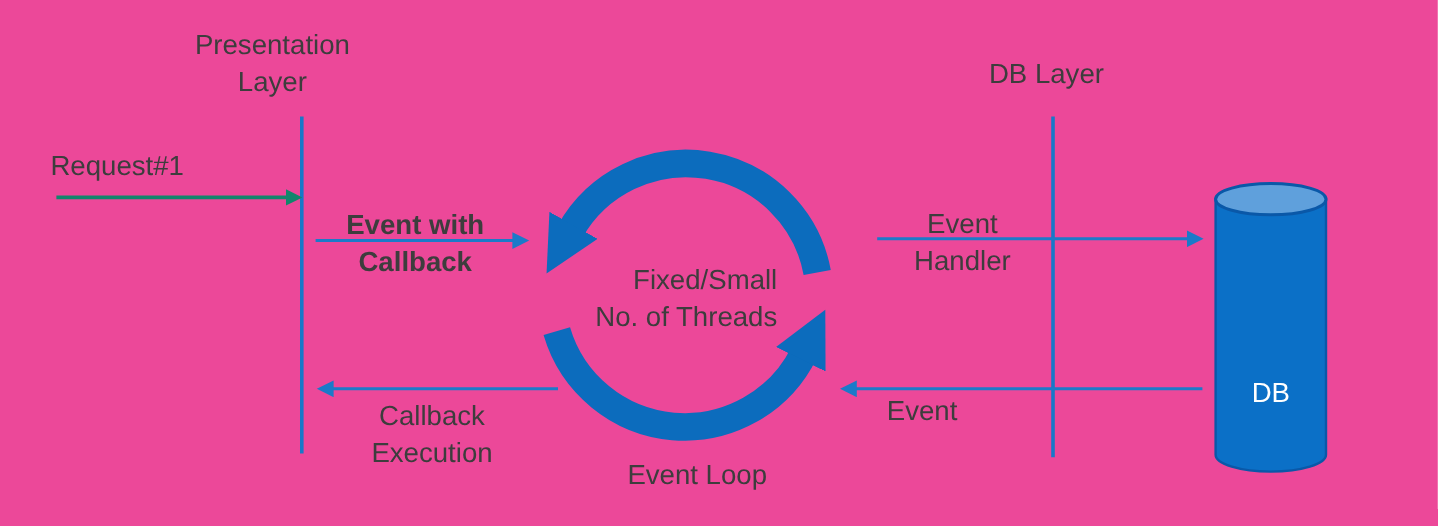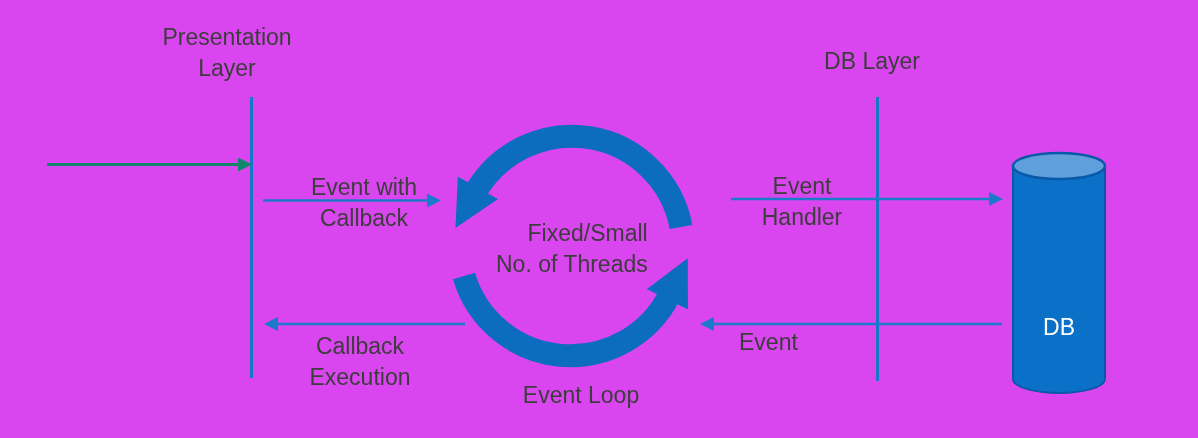--- a/index.html
+++ b/index.html
@@ -1,20 +1,20 @@
 <!DOCTYPE html>
 <html><head>
 <meta charset="utf-8">
 <style>
   html, body { margin: 0; padding: 0; }
   .stage {
     position: relative;
     width: 1198px;
     height: 438px;
-    background: #d946ef;
+    background: #ec4899;
     font-family: "Liberation Sans", sans-serif;
     overflow: hidden;
   }
   .layer-svg {
     position: absolute;
     left: 0; top: 0;
     width: 1198px; height: 438px;
   }
   .lbl {
     position: absolute;
@@ -22,21 +22,21 @@
     font-size: 23px;
     line-height: 31px;
     white-space: pre-line;
   }
   .center {
     transform: translateX(-50%);
     text-align: center;
   }
   #lbl-presentation { left: 227px; top: 22px; }
   #lbl-request      { left: 42px;  top: 123px; }
-  #lbl-ewc          { left: 364px; top: 172px; }
+  #lbl-ewc          { left: 346px; top: 172px; font-weight: bold; }
   #lbl-fixed        { left: 496px; top: 218px; text-align: right; }
   #lbl-eventloop    { left: 581px; top: 380px; }
   #lbl-dblayer      { left: 872px; top: 46px; }
   #lbl-handler      { left: 802px; top: 171px; }
   #lbl-event        { left: 739px; top: 327px; }
   #lbl-callback     { left: 360px; top: 331px; }
   #lbl-db           { left: 1059px; top: 268px; color: #ffffff; margin-top: 44px; }
 </style>
 </head>
 <body>
@@ -70,20 +70,21 @@
     <path d="M 464 276 A 111 111 0 0 0 670 294" fill="none" stroke="#0c6cbd" stroke-width="23" marker-end="url(#mbig)"></path>
 
     <g>
       <path d="M 1013 166 L 1013 379 A 46 14 0 0 0 1105 379 L 1105 166 Z" fill="#0b70c7" stroke="#0a58a8" stroke-width="2"></path>
       <ellipse cx="1059" cy="166" rx="46" ry="13" fill="#5fa0dc" stroke="#0a58a8" stroke-width="2.5"></ellipse>
     </g>
   </svg>
 
   <div class="lbl center" id="lbl-presentation">Presentation
 Layer</div>
+  <div class="lbl" id="lbl-request">Request#1</div>
   <div class="lbl center" id="lbl-ewc">Event with
 Callback</div>
   <div class="lbl" id="lbl-fixed">Fixed/Small
 No. of Threads</div>
   <div class="lbl center" id="lbl-eventloop">Event Loop</div>
   <div class="lbl center" id="lbl-dblayer">DB Layer</div>
   <div class="lbl center" id="lbl-handler">Event
 Handler</div>
   <div class="lbl" id="lbl-event">Event</div>
   <div class="lbl center" id="lbl-callback">Callback

